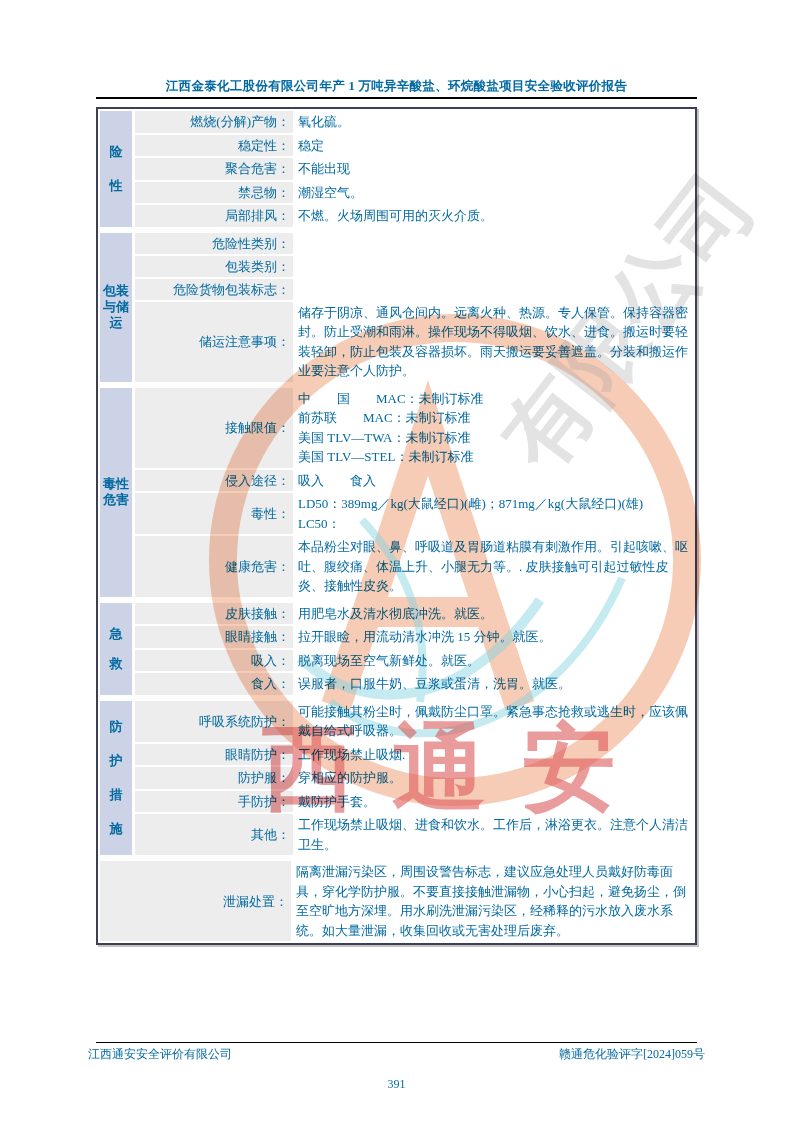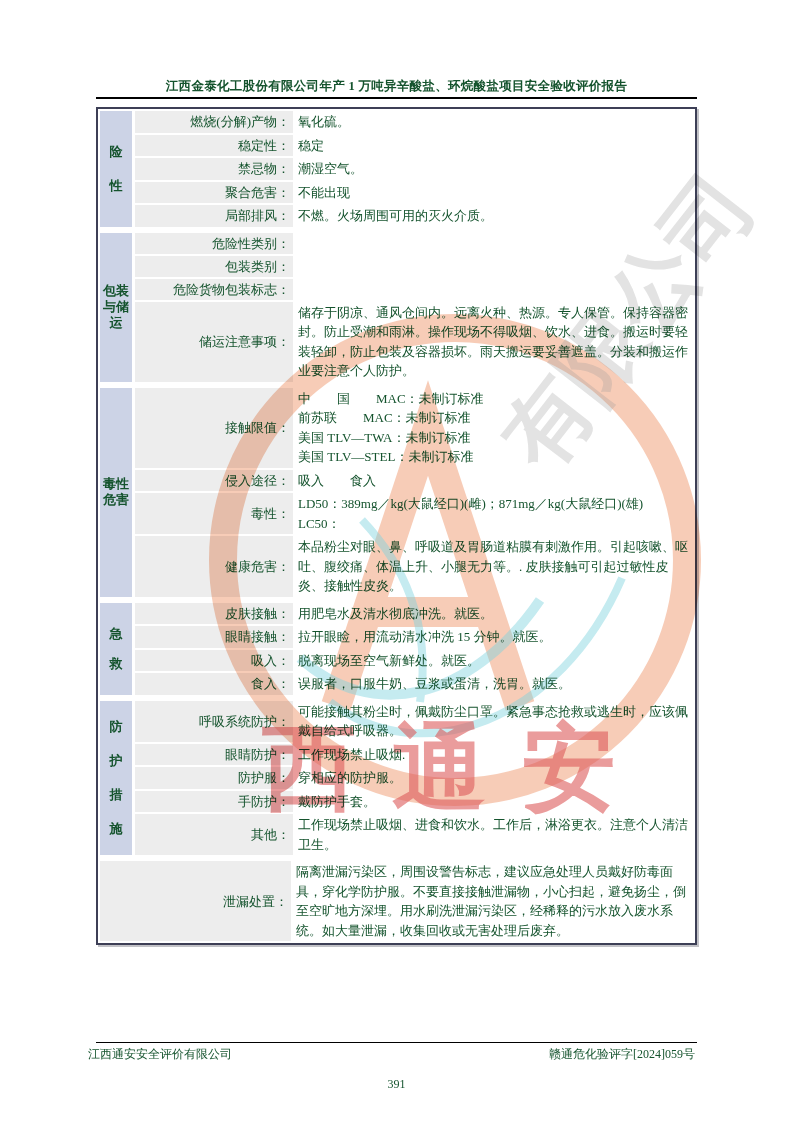--- a/index.html
+++ b/index.html
@@ -1,18 +1,18 @@
 <!DOCTYPE html>
 <html><head>
 <meta charset="utf-8">
 <style>
   html,body{margin:0;padding:0;background:#fff;}
   .page{
     position:relative;width:793px;height:1122px;background:#fff;
-    font-family:"Liberation Serif","DejaVu Serif",serif;color:#14532d;
+    font-family:"Liberation Serif","DejaVu Serif",serif;color:#0369a1;
     overflow:hidden;
     border-radius:26px;
   }
   
   .header-title{
     position:absolute;top:78px;left:96px;width:601px;
     text-align:center;font-size:12.5px;font-weight:700;letter-spacing:.3px;
     white-space:nowrap;
   }
   .header-rule{position:absolute;top:97px;left:96px;width:601px;border-top:2px solid #000;}
@@ -44,21 +44,21 @@
   }
   .value-cell{
     flex:1;padding:1px 2px 1px 5px;font-size:13px;line-height:19.5px;
     white-space:pre-line;
   }
   .leak-section{display:flex;margin-top:6px;}
   .leak-label{width:191px;}
   
   .footer-rule{position:absolute;top:1042px;left:96px;width:601px;border-top:1.5px solid #000;}
   .footer-left{position:absolute;top:1046px;left:88px;font-size:12px;}
-  .footer-right{position:absolute;top:1046px;right:98px;font-size:12px;}
+  .footer-right{position:absolute;top:1046px;right:88px;font-size:12px;}
   .page-number{position:absolute;top:1061px;left:96px;width:601px;text-align:center;font-size:12px;margin-top:16px;}
   
   .watermark{
     position:absolute;top:0;left:0;pointer-events:none;
     mix-blend-mode:multiply;
   }
   .watermark text{font-family:"Liberation Serif","DejaVu Serif",serif;}
 </style>
 </head>
 <body>
@@ -76,26 +76,26 @@
       <div class="rows">
         <div class="row">
           <div class="label-cell">燃烧(分解)产物：</div>
           <div class="value-cell">氧化硫。</div>
         </div>
         <div class="row">
           <div class="label-cell">稳定性：</div>
           <div class="value-cell">稳定</div>
         </div>
         <div class="row">
+          <div class="label-cell">聚合危害：</div>
+          <div class="value-cell">不能出现</div>
+        </div>
+        <div class="row">
           <div class="label-cell">禁忌物：</div>
           <div class="value-cell">潮湿空气。</div>
-        </div>
-        <div class="row">
-          <div class="label-cell">聚合危害：</div>
-          <div class="value-cell">不能出现</div>
         </div>
         <div class="row">
           <div class="label-cell">局部排风：</div>
           <div class="value-cell">不燃。火场周围可用的灭火介质。</div>
         </div>
       </div>
     </div>
 
     <div class="section">
       <div class="cat-cell">包装

